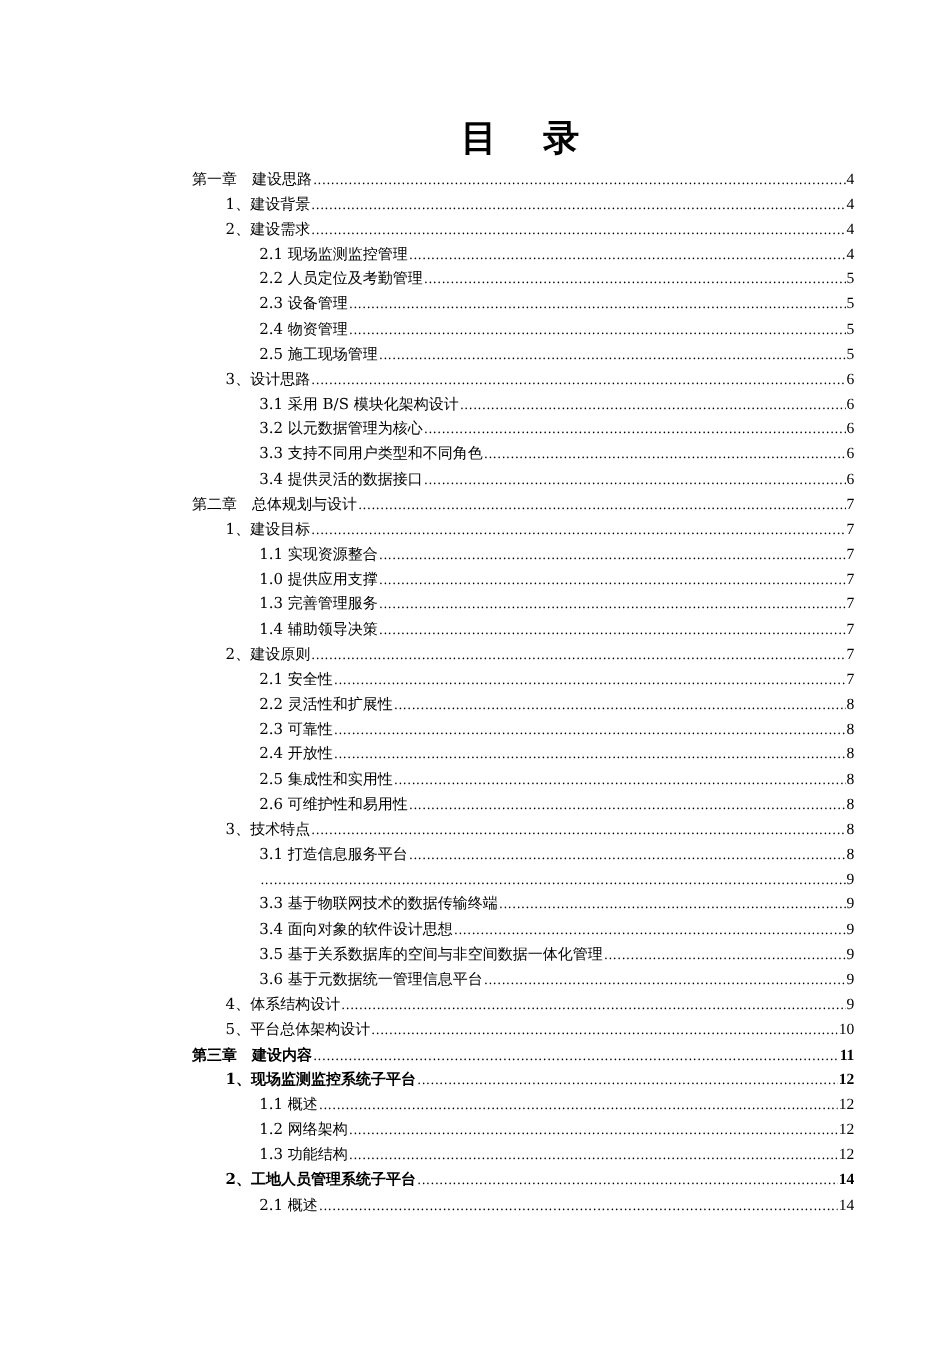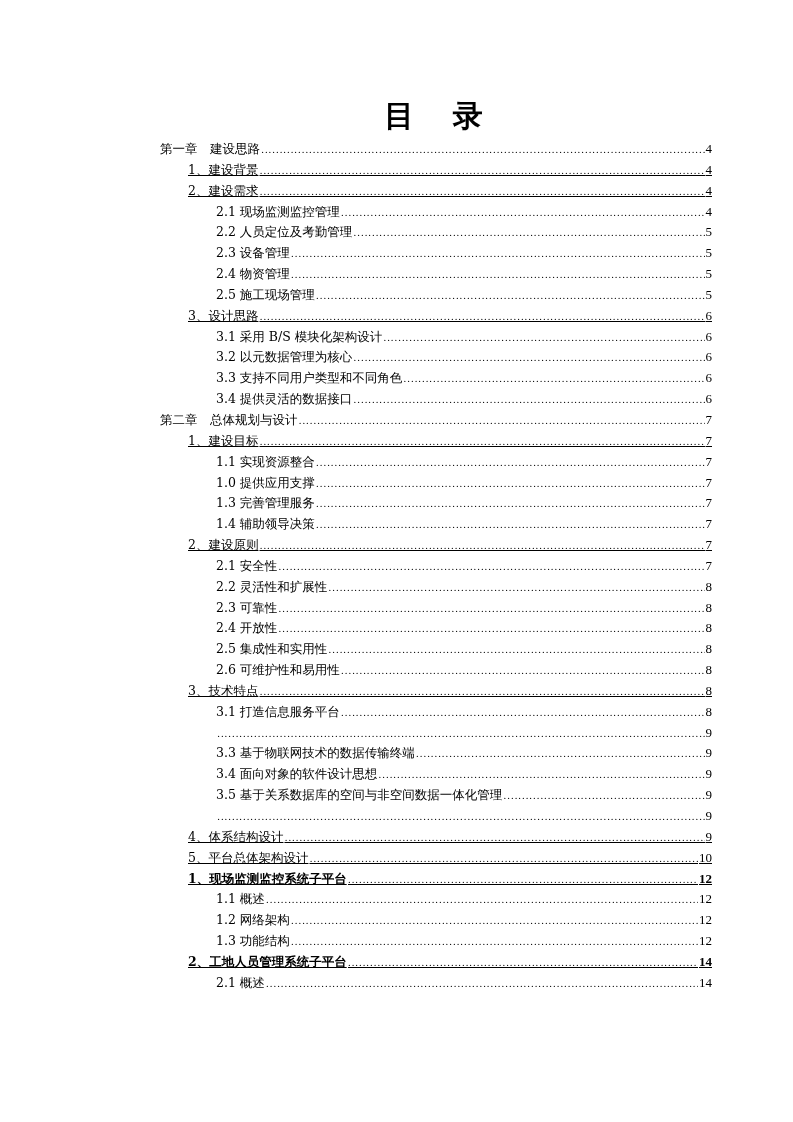--- a/index.html
+++ b/index.html
@@ -4,21 +4,21 @@
 <style>
   html, body { margin: 0; padding: 0; background: #ffffff; }
   body { width: 793px; height: 1122px; position: relative; overflow: hidden;
          font-family: "DejaVu Serif", "Liberation Serif", serif; color: #000; }
   .page-title { position: absolute; top: 96px; left: 0; width: 793px; text-align: center;
                 font-family: "DejaVu Sans", "Liberation Sans", sans-serif; font-weight: bold;
                 font-size: 30px; letter-spacing: 14px; line-height: 40px; padding-left: 44px; }
   .toc { position: absolute; top: 139px; left: 120px; width: 552px; margin-left: 40px; }
   .toc-row { display: flex; align-items: baseline; height: 20.85px; font-size: 12.5px; line-height: 20.85px; white-space: nowrap; }
   .toc-row.l1 { padding-left: 0; }
-  .toc-row.l2 { padding-left: 28px; text-decoration: underline; }
+  .toc-row.l2 { padding-left: 28px; }
   .toc-row.l3 { padding-left: 56px; justify-content: space-between; }
   .toc-row.bold { font-weight: bold; }
   .toc-label { flex: 0 0 auto; }
   .toc-leader { flex: 1 1 auto; overflow: hidden; margin: 0 1px; font-weight: normal; }
   .toc-leader::before { content: "................................................................................................................................................................................................................................................................"; letter-spacing: 0.5px; font-size: 10px; }
   .toc-page { flex: 0 0 auto; text-align: right; font-family: "Liberation Serif", serif; font-size: 13px; }
 </style>
 </head>
 <body>
 
@@ -178,32 +178,38 @@
     <span class="toc-label">3.4 面向对象的软件设计思想</span>
     <span class="toc-leader"></span>
     <span class="toc-page">9</span>
   </div>
     <div class="toc-row l3">
     <span class="toc-label">3.5 基于关系数据库的空间与非空间数据一体化管理</span>
     <span class="toc-leader"></span>
     <span class="toc-page">9</span>
   </div>
     <div class="toc-row l3">
+    <span class="toc-label">3.6 基于元数据统一管理信息平台</span>
     <span class="toc-leader"></span>
     <span class="toc-page">9</span>
   </div>
     <div class="toc-row l2">
     <span class="toc-label">4、体系结构设计</span>
     <span class="toc-leader"></span>
     <span class="toc-page">9</span>
   </div>
     <div class="toc-row l2">
     <span class="toc-label">5、平台总体架构设计</span>
     <span class="toc-leader"></span>
     <span class="toc-page">10</span>
+  </div>
+    <div class="toc-row l1 bold">
+    <span class="toc-label">第三章　建设内容</span>
+    <span class="toc-leader"></span>
+    <span class="toc-page">11</span>
   </div>
     <div class="toc-row l2 bold">
     <span class="toc-label">1、现场监测监控系统子平台</span>
     <span class="toc-leader"></span>
     <span class="toc-page">12</span>
   </div>
     <div class="toc-row l3">
     <span class="toc-label">1.1 概述</span>
     <span class="toc-leader"></span>
     <span class="toc-page">12</span>

